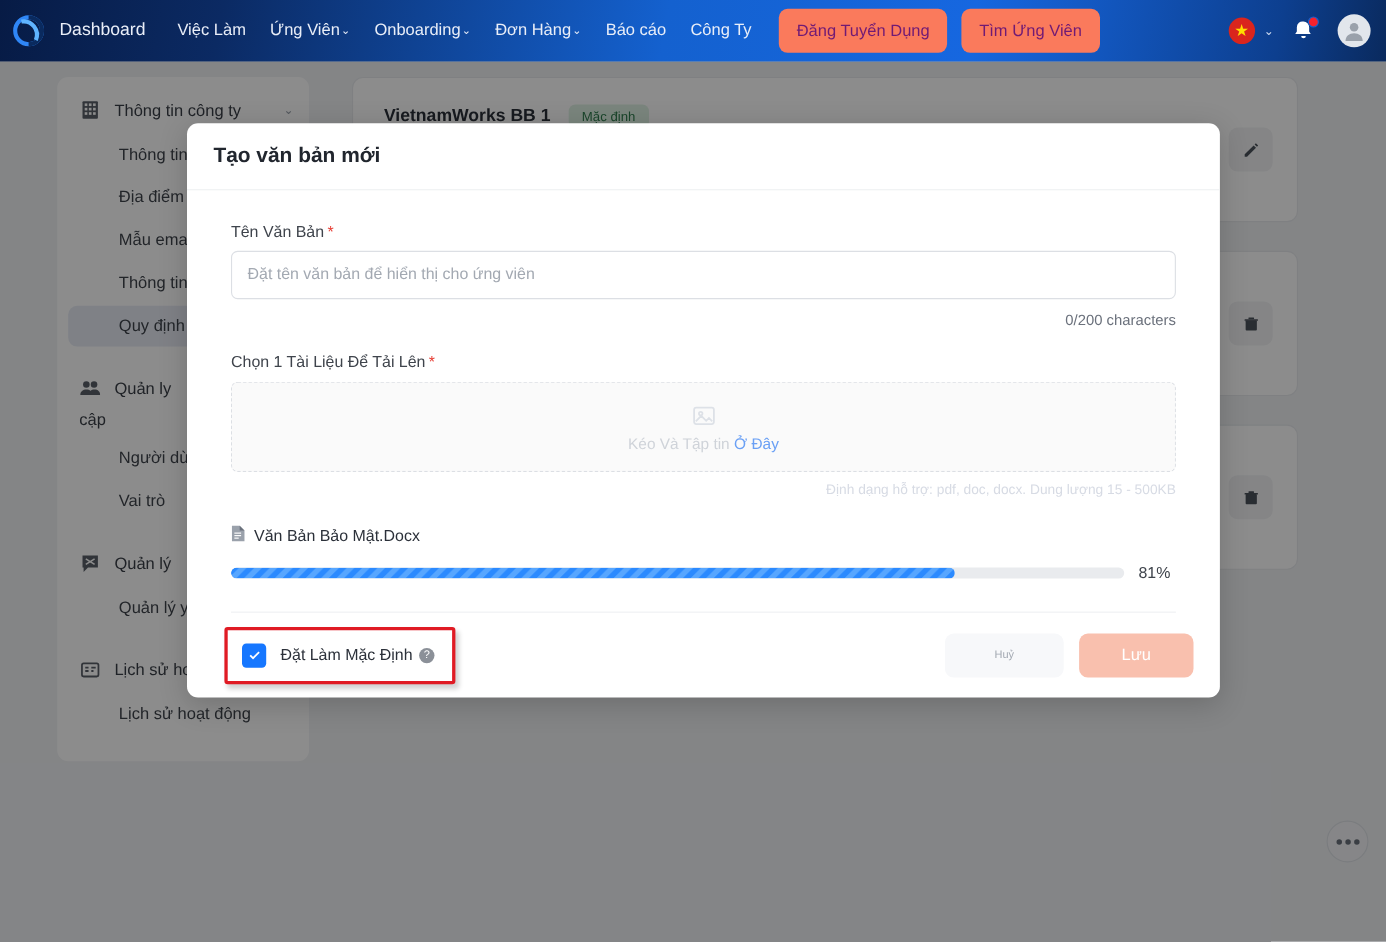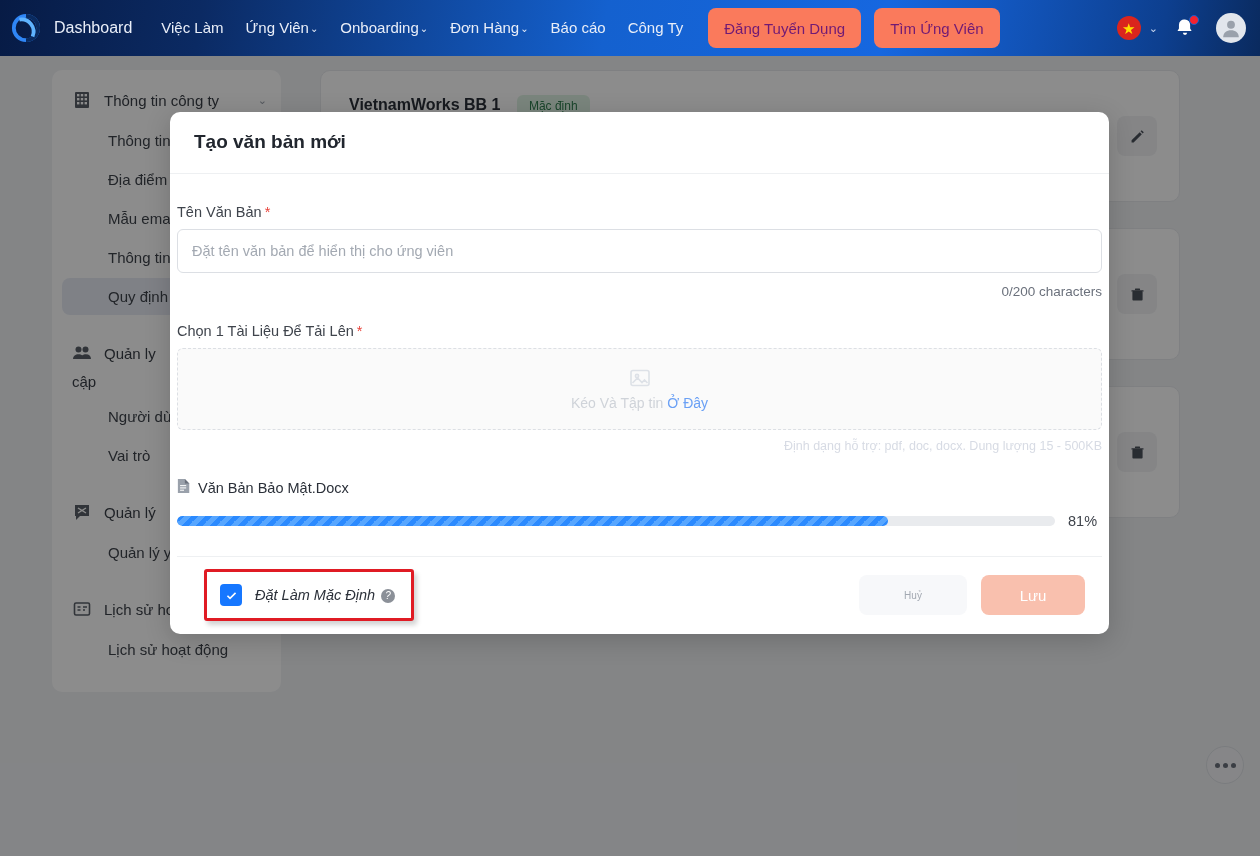--- a/index.html
+++ b/index.html
@@ -113,21 +113,21 @@
     position: absolute; left: 170px; top: 112px; width: 939px; height: 522px;
     background: #fff; border-radius: 10px; z-index: 300;
     box-shadow: 0 6px 26px rgba(0,0,0,0.18);
     display: flex; flex-direction: column; justify-content: space-between;
   }
   .modal-header {
     height: 62px; display: flex; align-items: center;
     padding: 0 24px; border-bottom: 1px solid #eef0f2;
   }
   .modal-title { font-size: 19px; color: #21262e; font-weight: bold; }
-  .modal-body { padding: 30px 7px 0; flex: 1; }
+  .modal-body { padding: 30px 40px 0; flex: 1; }
 
   .field-label { font-size: 14.5px; color: #3f444c; margin-bottom: 9px; }
   .req-star { color: #e8433a; margin-left: 3px; }
   .text-input {
     width: 100%; height: 44px; border: 1px solid #dcdfe4; border-radius: 6px;
     padding: 0 14px; font-size: 14.5px; color: #2b3039;
     font-family: "Liberation Sans", sans-serif; outline: none; background: #fff;
   }
   .text-input::placeholder { color: #a3a9b2; }
   .char-count { text-align: right; font-size: 13.5px; color: #6b717c; margin-top: 11px; }
@@ -160,21 +160,20 @@
 
   .modal-footer-sep { border-top: 1px solid #eef0f2; margin: 27px 0 0; }
   .modal-footer {
     display: flex; align-items: center; padding: 0 24px; height: 78px;
   }
   .highlight-box {
     border: 3px solid #e01b24; border-radius: 3px; background: #fff;
     padding: 12px 16px 12px 13px; display: flex; align-items: center; gap: 13px;
     box-shadow: 3px 4px 5px rgba(0,0,0,0.18);
     margin-left: 10px;
-    font-style: italic;
   }
   .cb-box {
     width: 22px; height: 22px; border-radius: 4px; background: #1677ff;
     display: flex; align-items: center; justify-content: center; cursor: pointer;
   }
   .cb-label { font-size: 14.5px; color: #2b3039; }
   .help-dot {
     display: inline-flex; align-items: center; justify-content: center;
     width: 14px; height: 14px; border-radius: 50%; background: #8b9098;
     color: #fff; font-size: 10px; margin-left: 6px; vertical-align: middle;

